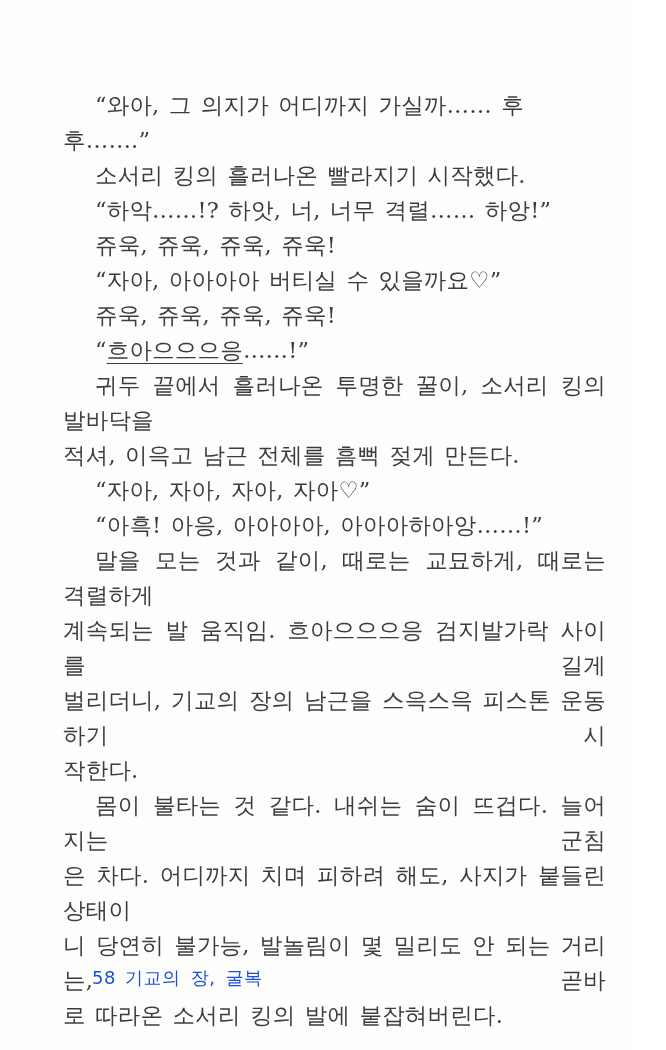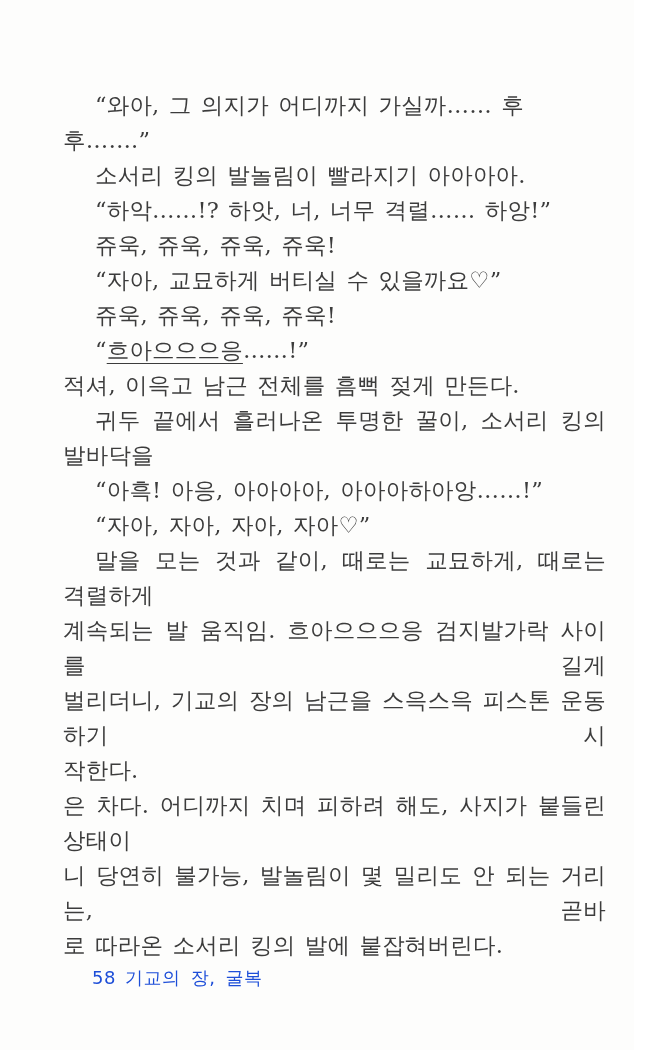--- a/index.html
+++ b/index.html
@@ -57,34 +57,35 @@
   .footer .num {
     margin-right: 9px;
   }
 </style>
 </head>
 <body>
 
 <div class="page">
   <div class="text-block">
       <div class="line indent">“와아, 그 의지가 어디까지 가실까…… 후후…….”</div>
-      <div class="line indent">소서리 킹의 발놀림이 빨라지기 아아아아.</div>
+      <div class="line indent">소서리 킹의 흘러나온 빨라지기 시작했다.</div>
       <div class="line indent">“하악……!? 하앗, 너, 너무 격렬…… 하앙!”</div>
       <div class="line indent">쥬욱, 쥬욱, 쥬욱, 쥬욱!</div>
-      <div class="line indent">“자아, 교묘하게 버티실 수 있을까요♡”</div>
+      <div class="line indent">“자아, 아아아아 버티실 수 있을까요♡”</div>
       <div class="line indent">쥬욱, 쥬욱, 쥬욱, 쥬욱!</div>
       <div class="line indent">“<span class="ul-seg">흐아으으으응</span>……!”</div>
+      <div class="line indent j">귀두 끝에서 흘러나온 투명한 꿀이, 소서리 킹의 발바닥을</div>
       <div class="line">적셔, 이윽고 남근 전체를 흠뻑 젖게 만든다.</div>
-      <div class="line indent j">귀두 끝에서 흘러나온 투명한 꿀이, 소서리 킹의 발바닥을</div>
+      <div class="line indent">“자아, 자아, 자아, 자아♡”</div>
       <div class="line indent">“아흑! 아응, 아아아아, 아아아하아앙……!”</div>
-      <div class="line indent">“자아, 자아, 자아, 자아♡”</div>
       <div class="line indent j">말을 모는 것과 같이, 때로는 교묘하게, 때로는 격렬하게</div>
       <div class="line j">계속되는 발 움직임. 흐아으으으응 검지발가락 사이를 길게</div>
       <div class="line j">벌리더니, 기교의 장의 남근을 스윽스윽 피스톤 운동하기 시</div>
       <div class="line">작한다.</div>
+      <div class="line indent j">몸이 불타는 것 같다. 내쉬는 숨이 뜨겁다. 늘어지는 군침</div>
       <div class="line j">은 차다. 어디까지 치며 피하려 해도, 사지가 붙들린 상태이</div>
       <div class="line j">니 당연히 불가능, 발놀림이 몇 밀리도 안 되는 거리는, 곧바</div>
       <div class="line">로 따라온 소서리 킹의 발에 붙잡혀버린다.</div>
     </div>
   <div class="footer">
     <span class="num">58</span><span>기교의 장, 굴복</span>
   </div>
 </div>
 
 </body></html>

